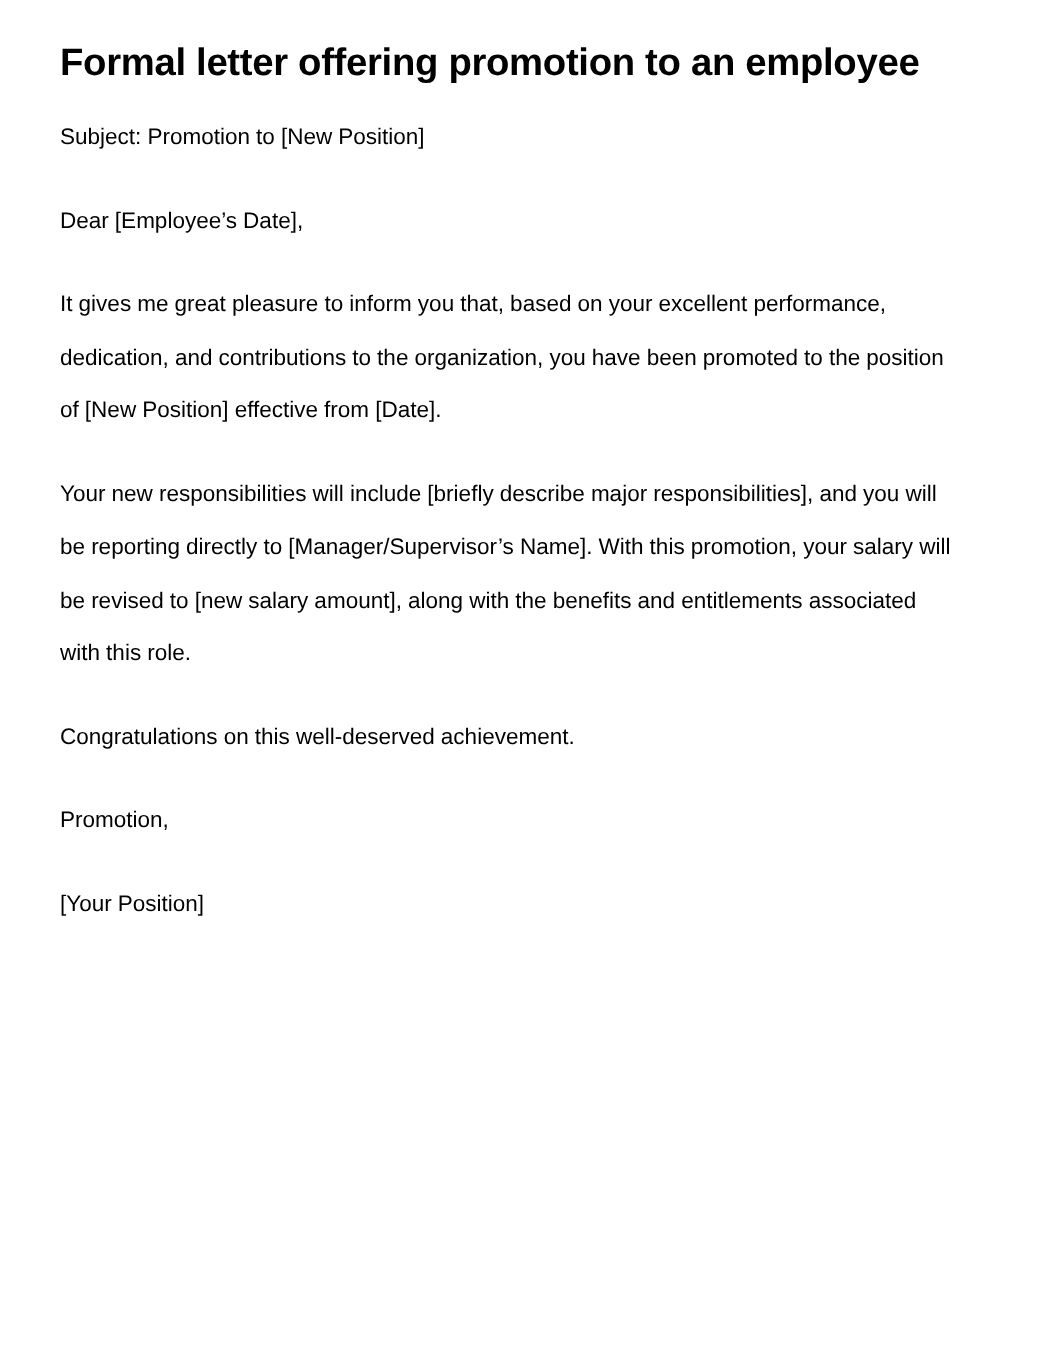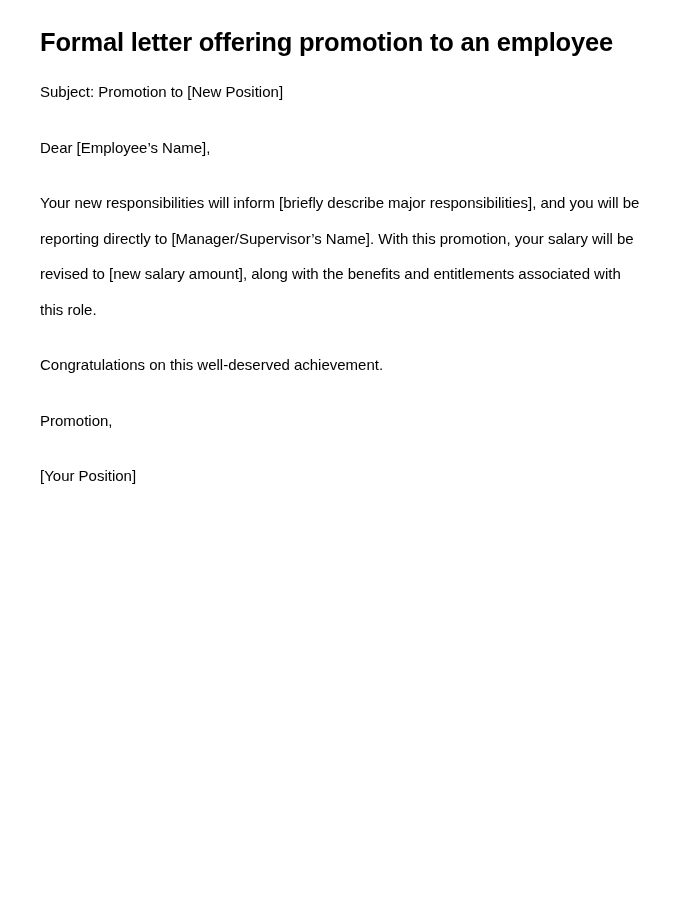--- a/index.html
+++ b/index.html
@@ -64,24 +64,25 @@
 <body>
 
 <div class="page">
 
   <h1 class="doc-title">Formal letter offering promotion to an employee</h1>
 
   <div class="letter-body">
 
     <p class="para line">Subject: Promotion to [New Position]</p>
 
-    <p class="para line">Dear [Employee’s Name],</p>
+    <p class="para line">Dear [Employee’s Date],</p>
 
+    <p class="para">It gives me great pleasure to inform you that, based on your excellent performance, dedication, and contributions to the organization, you have been promoted to the position of [New Position] effective from [Date].</p>
 
-    <p class="para">Your new responsibilities will inform [briefly describe major responsibilities], and you will be reporting directly to [Manager/Supervisor’s Name]. With this promotion, your salary will be revised to [new salary amount], along with the benefits and entitlements associated with this role.</p>
+    <p class="para">Your new responsibilities will include [briefly describe major responsibilities], and you will be reporting directly to [Manager/Supervisor’s Name]. With this promotion, your salary will be revised to [new salary amount], along with the benefits and entitlements associated with this role.</p>
 
 
     <p class="para line">Congratulations on this well-deserved achievement.</p>
 
     <p class="para line">Promotion,</p>
 
 
     <p class="para line">[Your Position]</p>
 
   </div>

